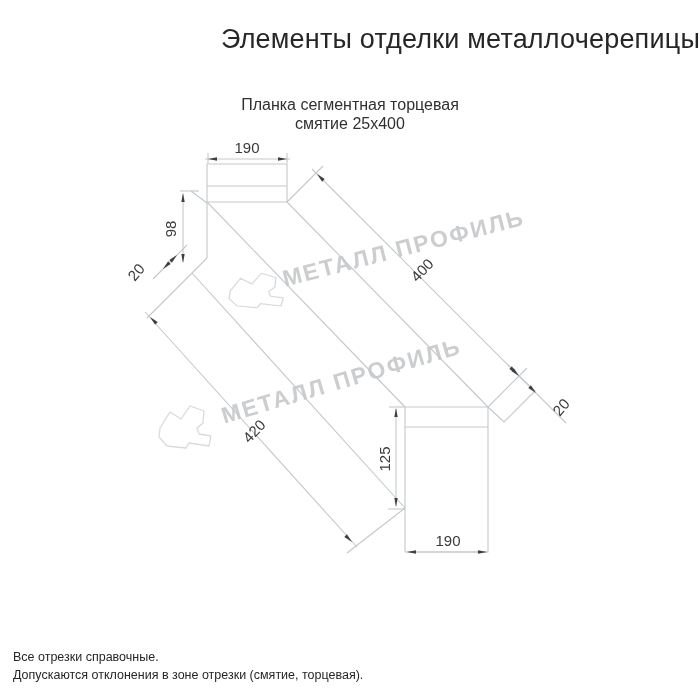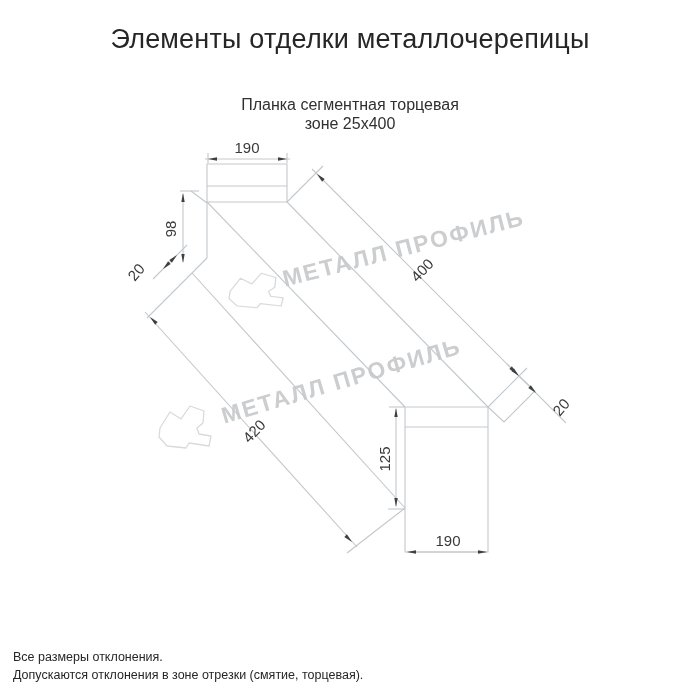--- a/index.html
+++ b/index.html
@@ -1,21 +1,21 @@
 <!DOCTYPE html>
 <html><head>
 <meta charset="utf-8">
 <style>
   html,body{margin:0;padding:0;background:#ffffff;}
   .stage{
     position:relative;width:700px;height:700px;background:#ffffff;
     font-family:"Liberation Sans","DejaVu Sans",sans-serif;overflow:hidden;
   }
   .page-title{
-    position:absolute;left:0;right:0;top:24px;text-align:center;
+    position:absolute;left:0;right:0;top:24px;text-align:right;
     font-size:27px;letter-spacing:.2px;color:#262626;font-weight:500;
   }
   .subtitle{
     position:absolute;left:0;right:0;top:95px;text-align:center;
     font-size:16px;line-height:19px;color:#303030;
   }
   .watermark{
     position:absolute;color:#cbcdcf;font-weight:bold;font-size:23px;
     letter-spacing:2px;white-space:nowrap;transform-origin:left center;
     z-index:1;user-select:none;
@@ -37,21 +37,21 @@
 </style>
 </head>
 <body>
 
 <div class="stage">
 
   <div class="page-title">Элементы отделки металлочерепицы</div>
 
   <div class="subtitle">
     <div>Планка сегментная торцевая</div>
-    <div>зоне 25х400</div>
+    <div>смятие 25х400</div>
   </div>
 
   <div class="watermark wm1">МЕТАЛЛ ПРОФИЛЬ</div>
   <div class="watermark wm2">МЕТАЛЛ ПРОФИЛЬ</div>
 
   <svg class="drawing-svg" width="700" height="700" viewBox="0 0 700 700">
 
     <g fill="none" stroke="#d8dadb" stroke-width="1.3" stroke-linejoin="round">
       <path transform="translate(228,270) scale(1.04,0.82)" d="M2,26 L12,10 L23,17 L32,4 L46,9 L45,21 L39,26 L41,32 L53,34 L51,44 L31,41 L28,46 L9,44 L1,35 Z"></path>
       <path transform="translate(158,402)" d="M2,26 L12,10 L23,17 L32,4 L46,9 L45,21 L39,26 L41,32 L53,34 L51,44 L31,41 L28,46 L9,44 L1,35 Z"></path>
@@ -135,17 +135,17 @@
   <div class="dim" style="left:247px;top:147px">190</div>
   <div class="dim r90" style="left:170px;top:229px">98</div>
   <div class="dim r50" style="left:136px;top:272px">20</div>
   <div class="dim r46" style="left:422px;top:270px">400</div>
   <div class="dim r46" style="left:254px;top:431px">420</div>
   <div class="dim r50" style="left:561px;top:407px">20</div>
   <div class="dim r90" style="left:384px;top:459px">125</div>
   <div class="dim" style="left:448px;top:540px">190</div>
 
   <div class="footnotes">
-    <div>Все размеры отклонения.</div>
+    <div>Все отрезки справочные.</div>
     <div>Допускаются отклонения в зоне отрезки (смятие, торцевая).</div>
   </div>
 
 </div>
 
 </body></html>

